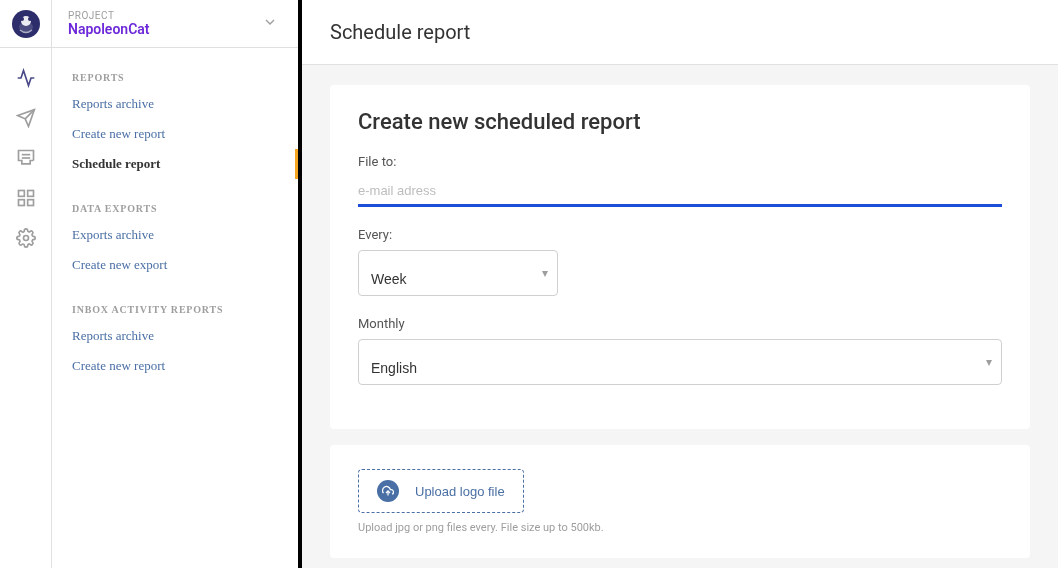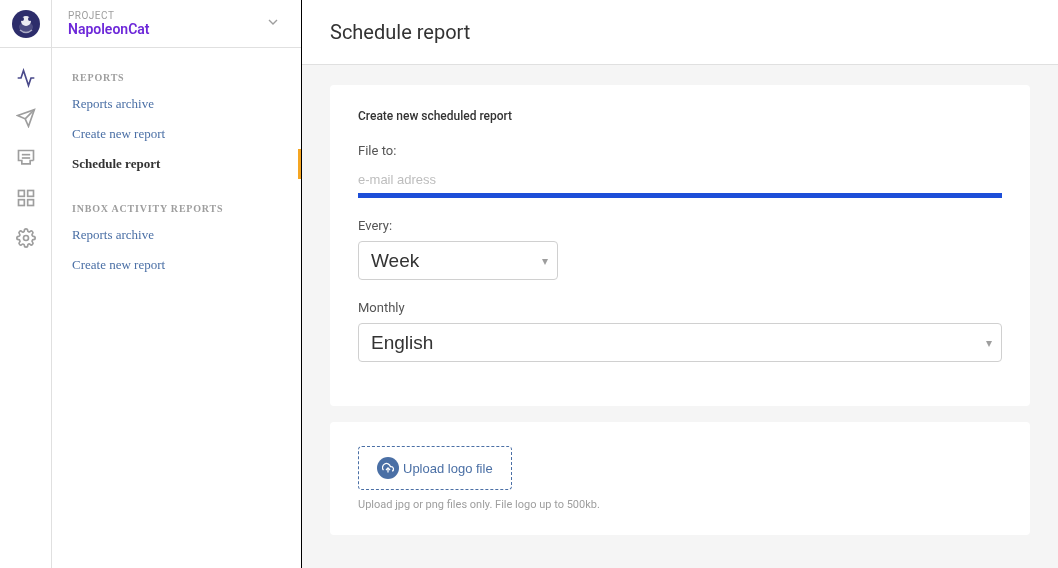--- a/index.html
+++ b/index.html
@@ -46,21 +46,21 @@
       cursor: pointer;
       color: #9e9e9e;
     }
     .icon-nav-item.active { color: #4a4a8a; }
     .icon-nav-item svg { width: 20px; height: 20px; }
 
     
     .sidebar {
       width: 250px;
       background: #fff;
-      border-right: 1px solid #000000;
+      border-right: 4px solid #000000;
       flex-shrink: 0;
       overflow-y: auto;
       position: relative;
     }
     .sidebar-header {
       height: 48px;
       display: flex;
       align-items: center;
       padding: 0 16px;
       border-bottom: 1px solid #e0e0e0;
@@ -144,62 +144,62 @@
     }
 
     .card {
       background: #fff;
       border-radius: 4px;
       padding: 24px 28px;
       margin-bottom: 16px;
     }
 
     .card-title {
-      font-size: 12px;
+      font-size: 22px;
       font-weight: 500;
       color: #333;
       margin-bottom: 20px;
     }
 
     .form-group {
       margin-bottom: 20px;
     }
     .form-label {
       font-size: 13px;
       color: #555;
       margin-bottom: 8px;
       display: block;
     }
 
     .text-input {
       width: 100%;
       border: none;
-      border-bottom: 5px solid #1d4ed8;
+      border-bottom: 3px solid #1d4ed8;
       padding: 6px 0;
       font-size: 13px;
       color: #999;
       outline: none;
       background: transparent;
     }
     .text-input::placeholder { color: #bdbdbd; }
 
     .select-wrapper {
       position: relative;
       display: inline-block;
     }
     .select-wrapper.small { width: 200px; }
     .select-wrapper.large { width: 100%; }
 
     .select-input {
       appearance: none;
       -webkit-appearance: none;
       border: 1px solid #d0d0d0;
       border-radius: 4px;
-      padding: 8px 32px 8px 12px;
-      font-size: 19px;
+      padding: 20px 32px 8px 12px;
+      font-size: 14px;
       color: #333;
       background: #fff;
       cursor: pointer;
       outline: none;
       width: 100%;
     }
     .select-arrow {
       position: absolute;
       right: 10px;
       top: 50%;
@@ -224,21 +224,21 @@
     .branding-title {
       font-size: 16px;
       font-weight: 500;
       color: #333;
       margin-bottom: 16px;
     }
 
     .upload-btn {
       display: inline-flex;
       align-items: center;
-      gap: 4px;
+      gap: 16px;
       border: 1.5px dashed #4a6fa5;
       border-radius: 4px;
       padding: 10px 18px;
       background: #fff;
       color: #4a6fa5;
       font-size: 13px;
       cursor: pointer;
       margin-bottom: 8px;
     }
     .upload-icon-circle {
@@ -320,20 +320,25 @@
         </svg>
     </div>
   </div>
 
   <div class="sidebar-content">
     <div class="section-label">REPORTS</div>
     <a class="sidebar-link">Reports archive</a>
     <a class="sidebar-link">Create new report</a>
     <a class="sidebar-link active">Schedule report</a>
 
+    <div class="section-gap">
+      <div class="section-label">DATA EXPORTS</div>
+      <a class="sidebar-link">Exports archive</a>
+      <a class="sidebar-link">Create new export</a>
+    </div>
 
     <div class="section-gap">
       <div class="section-label">INBOX ACTIVITY REPORTS</div>
       <a class="sidebar-link">Reports archive</a>
       <a class="sidebar-link">Create new report</a>
     </div>
   </div>
 </div>
 
 <div class="main-content">
@@ -379,16 +384,16 @@
       <button class="upload-btn">
         <div class="upload-icon-circle">
           <svg width="12" height="12" viewBox="0 0 24 24" fill="none" stroke="white" stroke-width="2.5">
               <polyline points="16 16 12 12 8 16"></polyline>
               <line x1="12" y1="12" x2="12" y2="21"></line>
               <path d="M20.39 18.39A5 5 0 0 0 18 9h-1.26A8 8 0 1 0 3 16.3"></path>
             </svg>
         </div>
         <span>Upload logo file</span>
       </button>
-      <div class="upload-hint">Upload jpg or png files only. File logo up to 500kb.</div>
+      <div class="upload-hint">Upload jpg or png files every. File size up to 500kb.</div>
     </div>
   </div>
 </div>
 
 </body></html>

